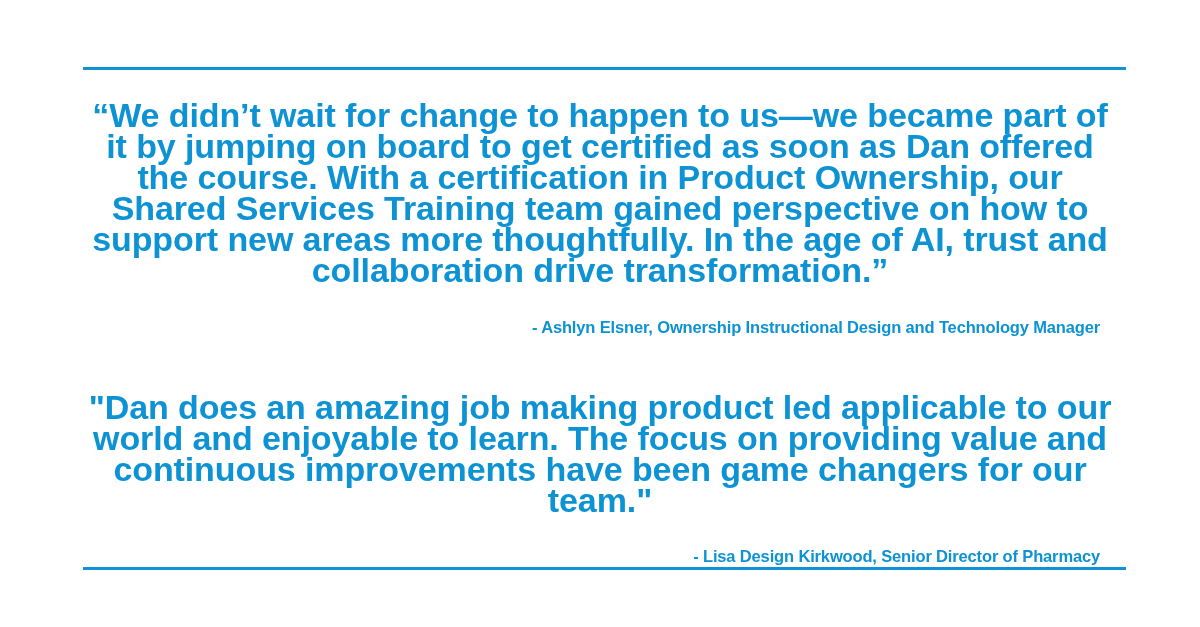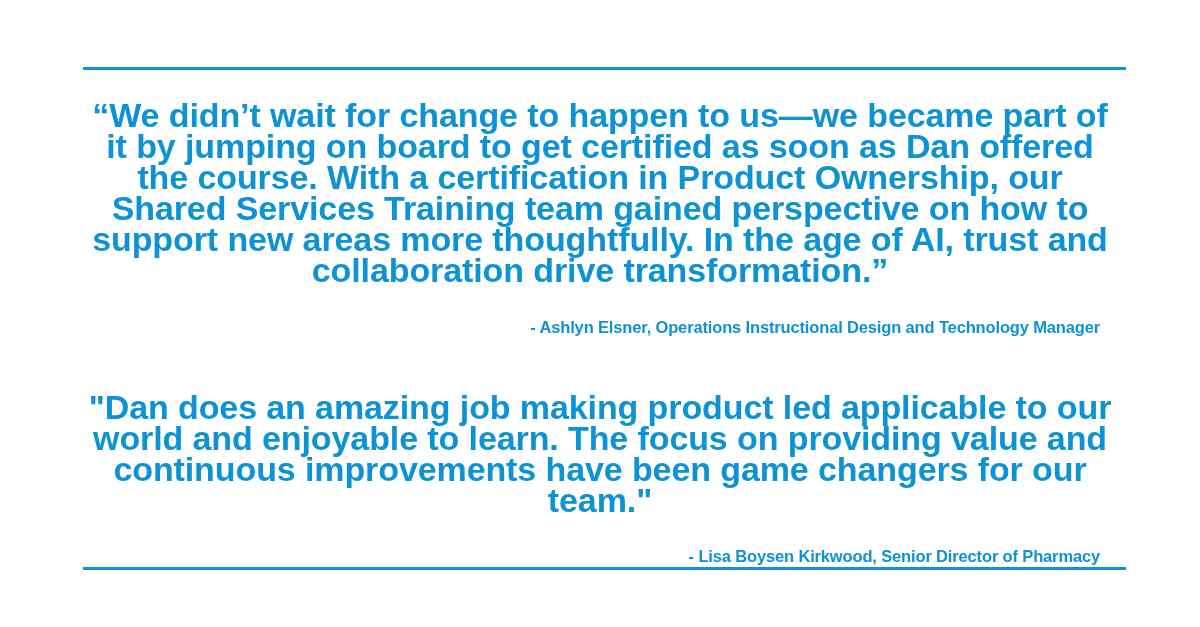--- a/index.html
+++ b/index.html
@@ -77,25 +77,25 @@
 <body>
 
 <div class="slide">
 
   <hr class="rule rule-top">
 
   <div class="content">
 
     <div class="testimonial testimonial-1">
       <p class="quote-text">“We didn’t wait for change to happen to us—we became part of it by jumping on board to get certified as soon as Dan offered the course. With a certification in Product Ownership, our Shared Services Training team gained perspective on how to support new areas more thoughtfully. In the age of AI, trust and collaboration drive transformation.”</p>
-      <p class="attribution">- Ashlyn Elsner, Operations Instructional Design and Technology Manager</p>
+      <p class="attribution">- Ashlyn Elsner, Ownership Instructional Design and Technology Manager</p>
     </div>
 
     <div class="testimonial testimonial-2">
       <p class="quote-text">"Dan does an amazing job making product led applicable to our world and enjoyable to learn. The focus on providing value and continuous improvements have been game changers for our team."</p>
-      <p class="attribution">- Lisa Boysen Kirkwood, Senior Director of Pharmacy</p>
+      <p class="attribution">- Lisa Design Kirkwood, Senior Director of Pharmacy</p>
     </div>
 
   </div>
 
   <hr class="rule rule-bottom">
 
 </div>
 
 </body></html>

